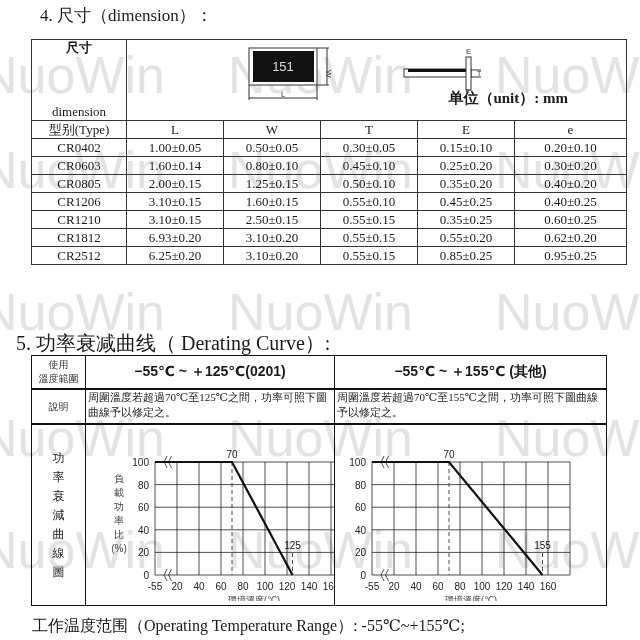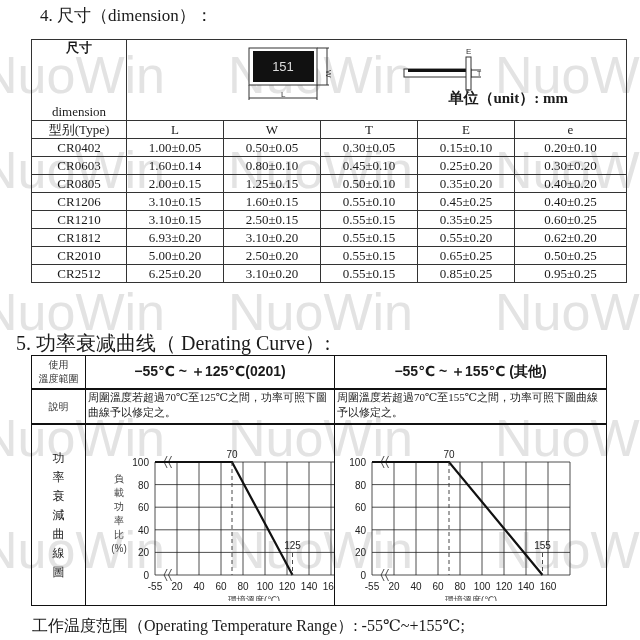--- a/index.html
+++ b/index.html
@@ -142,28 +142,20 @@
           <td>0.35±0.25</td>
           <td>0.60±0.25</td>
         </tr>
     <tr>
           <td>CR1812</td>
           <td>6.93±0.20</td>
           <td>3.10±0.20</td>
           <td>0.55±0.15</td>
           <td>0.55±0.20</td>
           <td>0.62±0.20</td>
-        </tr>
-    <tr>
-          <td>CR2010</td>
-          <td>5.00±0.20</td>
-          <td>2.50±0.20</td>
-          <td>0.55±0.15</td>
-          <td>0.65±0.25</td>
-          <td>0.50±0.25</td>
         </tr>
     <tr>
           <td>CR2512</td>
           <td>6.25±0.20</td>
           <td>3.10±0.20</td>
           <td>0.55±0.15</td>
           <td>0.85±0.25</td>
           <td>0.95±0.25</td>
         </tr>
   </tbody>

